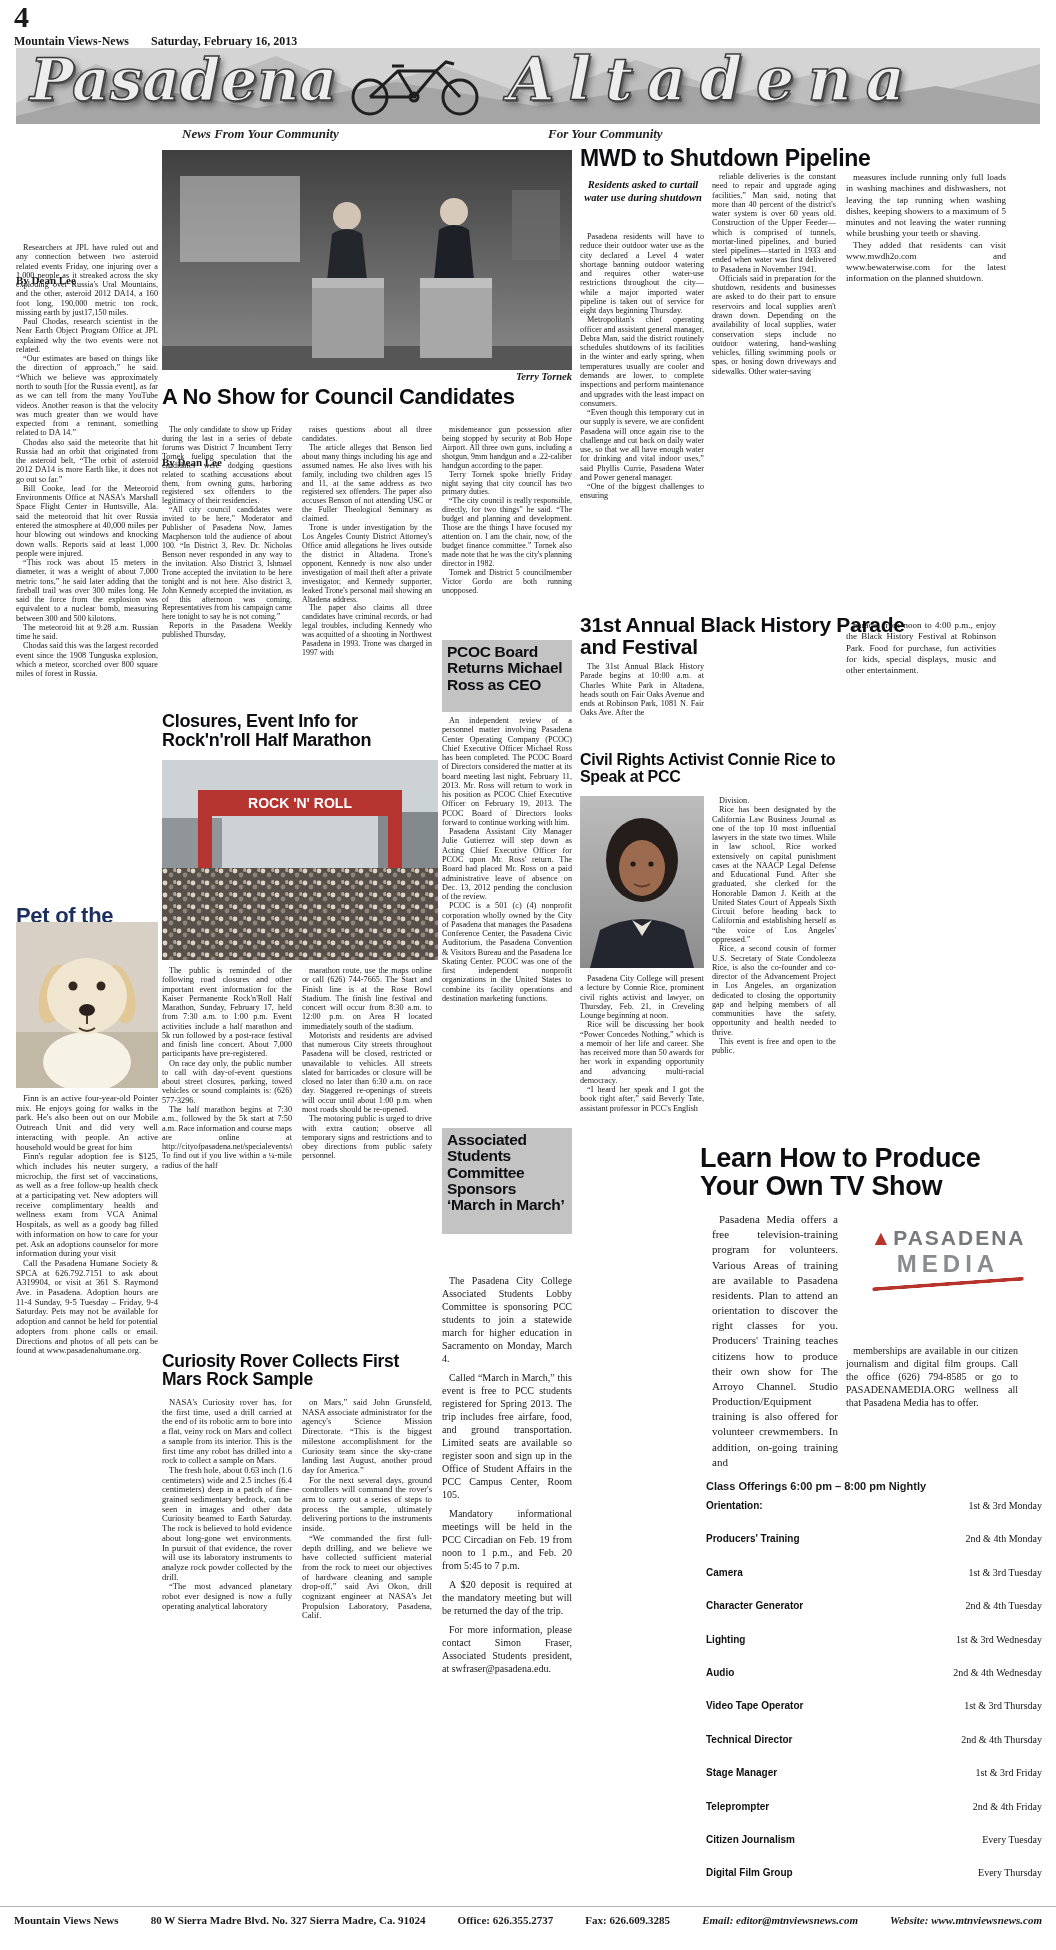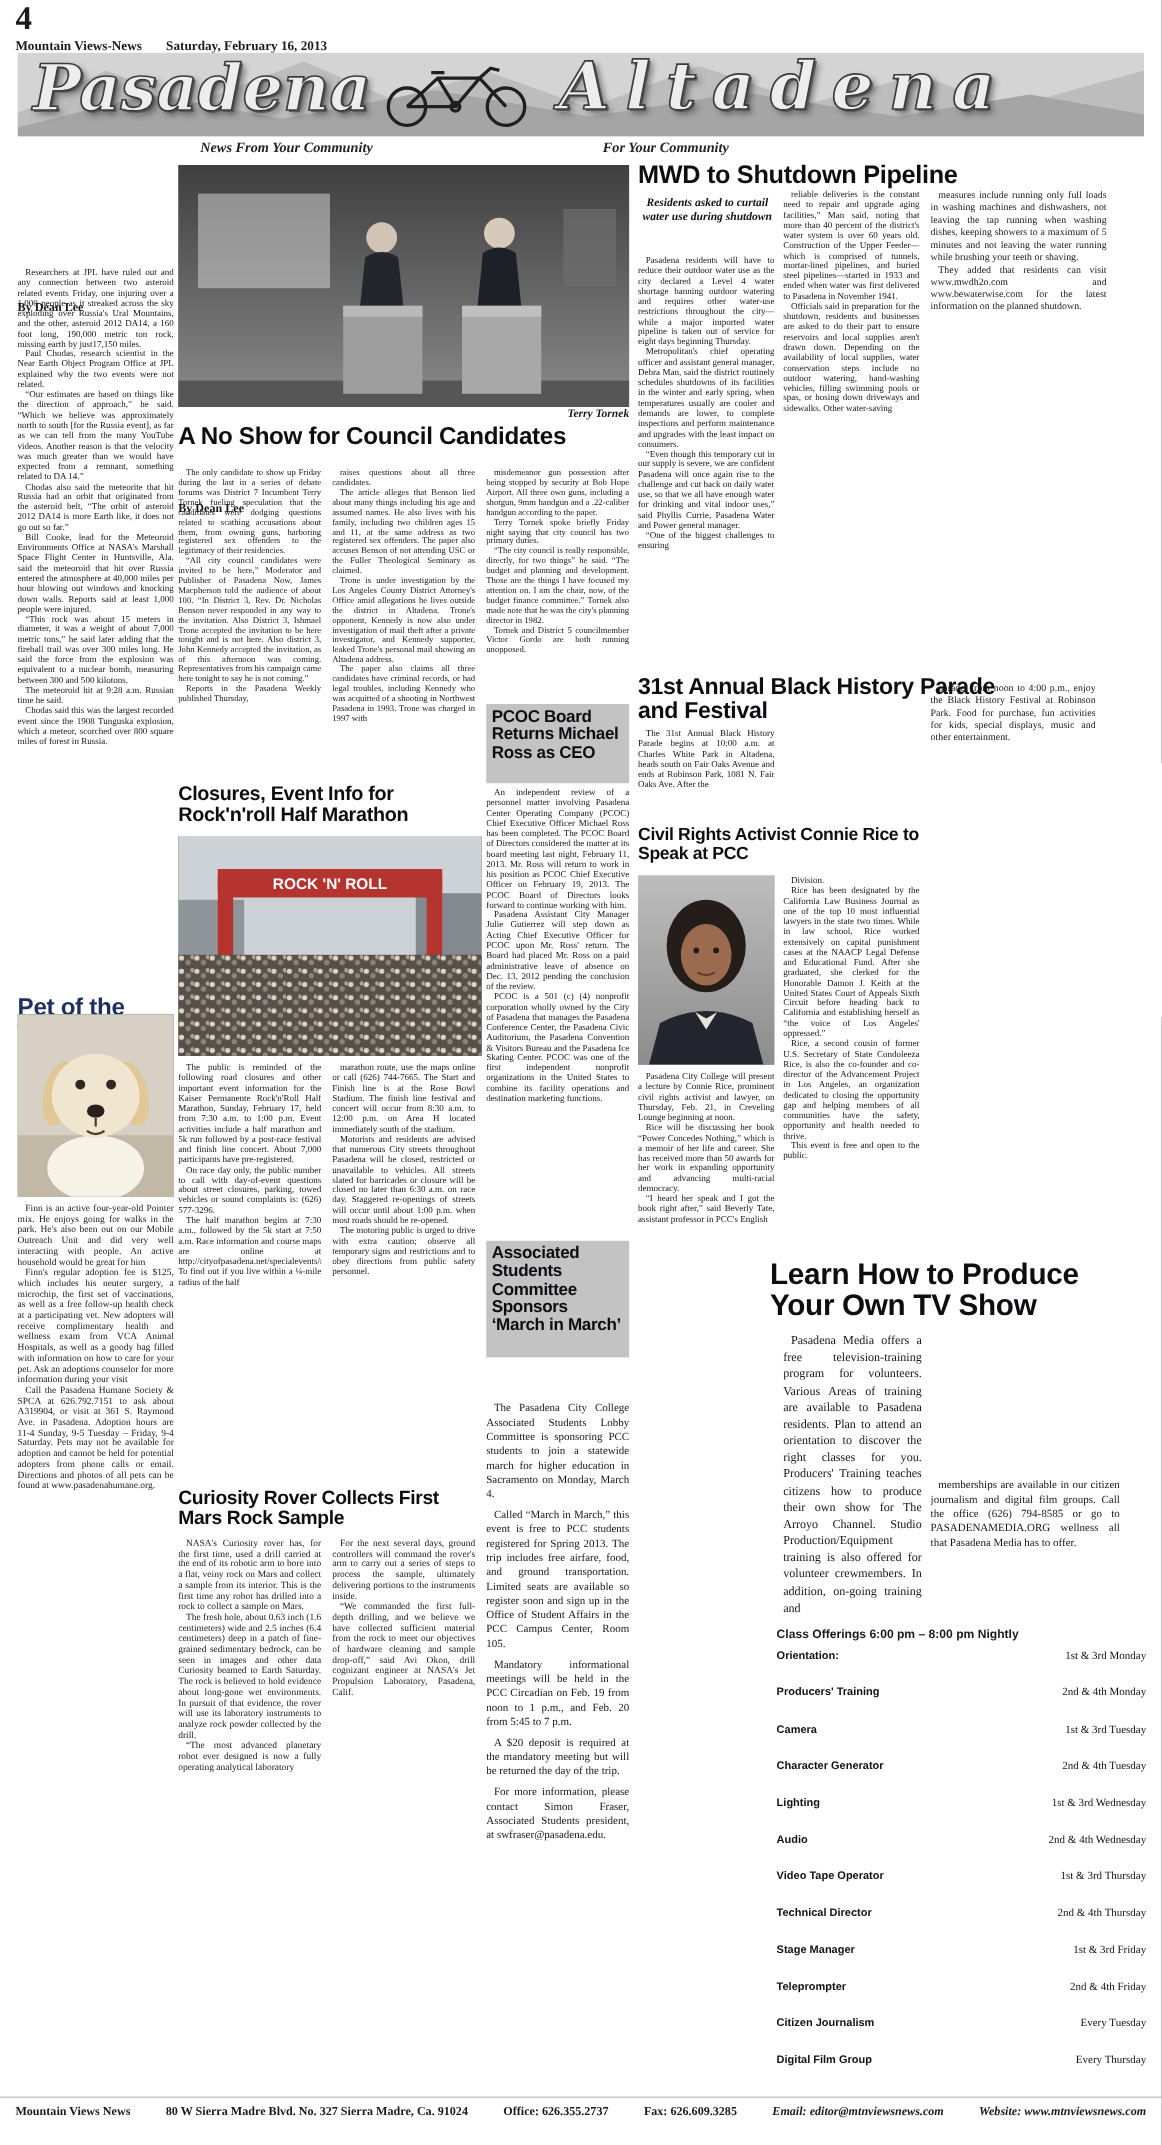--- a/index.html
+++ b/index.html
@@ -218,20 +218,21 @@
       <p>The motoring public is urged to drive with extra caution; observe all temporary signs and restrictions and to obey directions from public safety personnel.</p>
     </div>
 
   <div class="abs hl" style="left:162px;top:1352px;width:276px;font-size:17.5px;">Curiosity Rover Collects First Mars Rock Sample</div>
   <div class="abs bt md" style="left:162px;top:1398px;width:130px;height:506px;">
       <p>NASA's Curiosity rover has, for the first time, used a drill carried at the end of its robotic arm to bore into a flat, veiny rock on Mars and collect a sample from its interior. This is the first time any robot has drilled into a rock to collect a sample on Mars.</p>
       <p>The fresh hole, about 0.63 inch (1.6 centimeters) wide and 2.5 inches (6.4 centimeters) deep in a patch of fine-grained sedimentary bedrock, can be seen in images and other data Curiosity beamed to Earth Saturday. The rock is believed to hold evidence about long-gone wet environments. In pursuit of that evidence, the rover will use its laboratory instruments to analyze rock powder collected by the drill.</p>
       <p>“The most advanced planetary robot ever designed is now a fully operating analytical laboratory</p>
     </div>
   <div class="abs bt md" style="left:302px;top:1398px;width:130px;height:506px;">
+      <p>on Mars,” said John Grunsfeld, NASA associate administrator for the agency's Science Mission Directorate. “This is the biggest milestone accomplishment for the Curiosity team since the sky-crane landing last August, another proud day for America.”</p>
       <p>For the next several days, ground controllers will command the rover's arm to carry out a series of steps to process the sample, ultimately delivering portions to the instruments inside.</p>
       <p>“We commanded the first full-depth drilling, and we believe we have collected sufficient material from the rock to meet our objectives of hardware cleaning and sample drop-off,” said Avi Okon, drill cognizant engineer at NASA's Jet Propulsion Laboratory, Pasadena, Calif.</p>
     </div>
 
   <div class="abs hl" style="left:580px;top:146px;width:460px;font-size:23px;">MWD to Shutdown Pipeline</div>
   <div class="abs lede" style="left:584px;top:178px;width:118px;">Residents asked to curtail water use during shutdown</div>
   <div class="abs bt" style="left:580px;top:232px;width:124px;height:380px;">
       <p>Pasadena residents will have to reduce their outdoor water use as the city declared a Level 4 water shortage banning outdoor watering and requires other water-use restrictions throughout the city— while a major imported water pipeline is taken out of service for eight days beginning Thursday.</p>
       <p>Metropolitan's chief operating officer and assistant general manager, Debra Man, said the district routinely schedules shutdowns of its facilities in the winter and early spring, when temperatures usually are cooler and demands are lower, to complete inspections and perform maintenance and upgrades with the least impact on consumers.</p>
       <p>“Even though this temporary cut in our supply is severe, we are confident Pasadena will once again rise to the challenge and cut back on daily water use, so that we all have enough water for drinking and vital indoor uses,” said Phyllis Currie, Pasadena Water and Power general manager.</p>
@@ -282,20 +283,25 @@
       <p>Division.</p>
       <p>Rice has been designated by the California Law Business Journal as one of the top 10 most influential lawyers in the state two times. While in law school, Rice worked extensively on capital punishment cases at the NAACP Legal Defense and Educational Fund. After she graduated, she clerked for the Honorable Damon J. Keith at the United States Court of Appeals Sixth Circuit before heading back to California and establishing herself as “the voice of Los Angeles' oppressed.”</p>
       <p>Rice, a second cousin of former U.S. Secretary of State Condoleeza Rice, is also the co-founder and co-director of the Advancement Project in Los Angeles, an organization dedicated to closing the opportunity gap and helping members of all communities have the safety, opportunity and health needed to thrive.</p>
       <p>This event is free and open to the public.</p>
     </div>
 
   <div class="abs hl" style="left:700px;top:1144px;width:344px;font-size:27px;">Learn How to Produce Your Own TV Show</div>
   <div class="abs bt xl" style="left:712px;top:1212px;width:126px;height:366px;">
       <p>Pasadena Media offers a free television-training program for volunteers. Various Areas of training are available to Pasadena residents. Plan to attend an orientation to discover the right classes for you. Producers' Training teaches citizens how to produce their own show for The Arroyo Channel. Studio Production/Equipment training is also offered for volunteer crewmembers. In addition, on-going training and</p>
     </div>
+  <div class="abs pmlogo" style="left:858px;top:1226px;width:180px;height:110px;">
+    <div class="pm1"><span class="tri">▲</span><span>PASADENA</span></div>
+    <div class="pm2">MEDIA</div>
+    <div class="pmswoosh"></div>
+  </div>
   <div class="abs bt lg" style="left:846px;top:1344px;width:172px;height:130px;">
       <p>memberships are available in our citizen journalism and digital film groups. Call the office (626) 794-8585 or go to PASADENAMEDIA.ORG wellness all that Pasadena Media has to offer.</p>
     </div>
   <div class="abs sched-title" style="left:706px;top:1480px;width:334px;">Class Offerings 6:00 pm – 8:00 pm Nightly</div>
   <div class="abs" style="left:706px;top:1500px;width:336px;">
       <div class="srow">
       <span class="slabel">Orientation:</span>
       <span class="sval">1st &amp; 3rd Monday</span>
     </div>
       <div class="srow">

